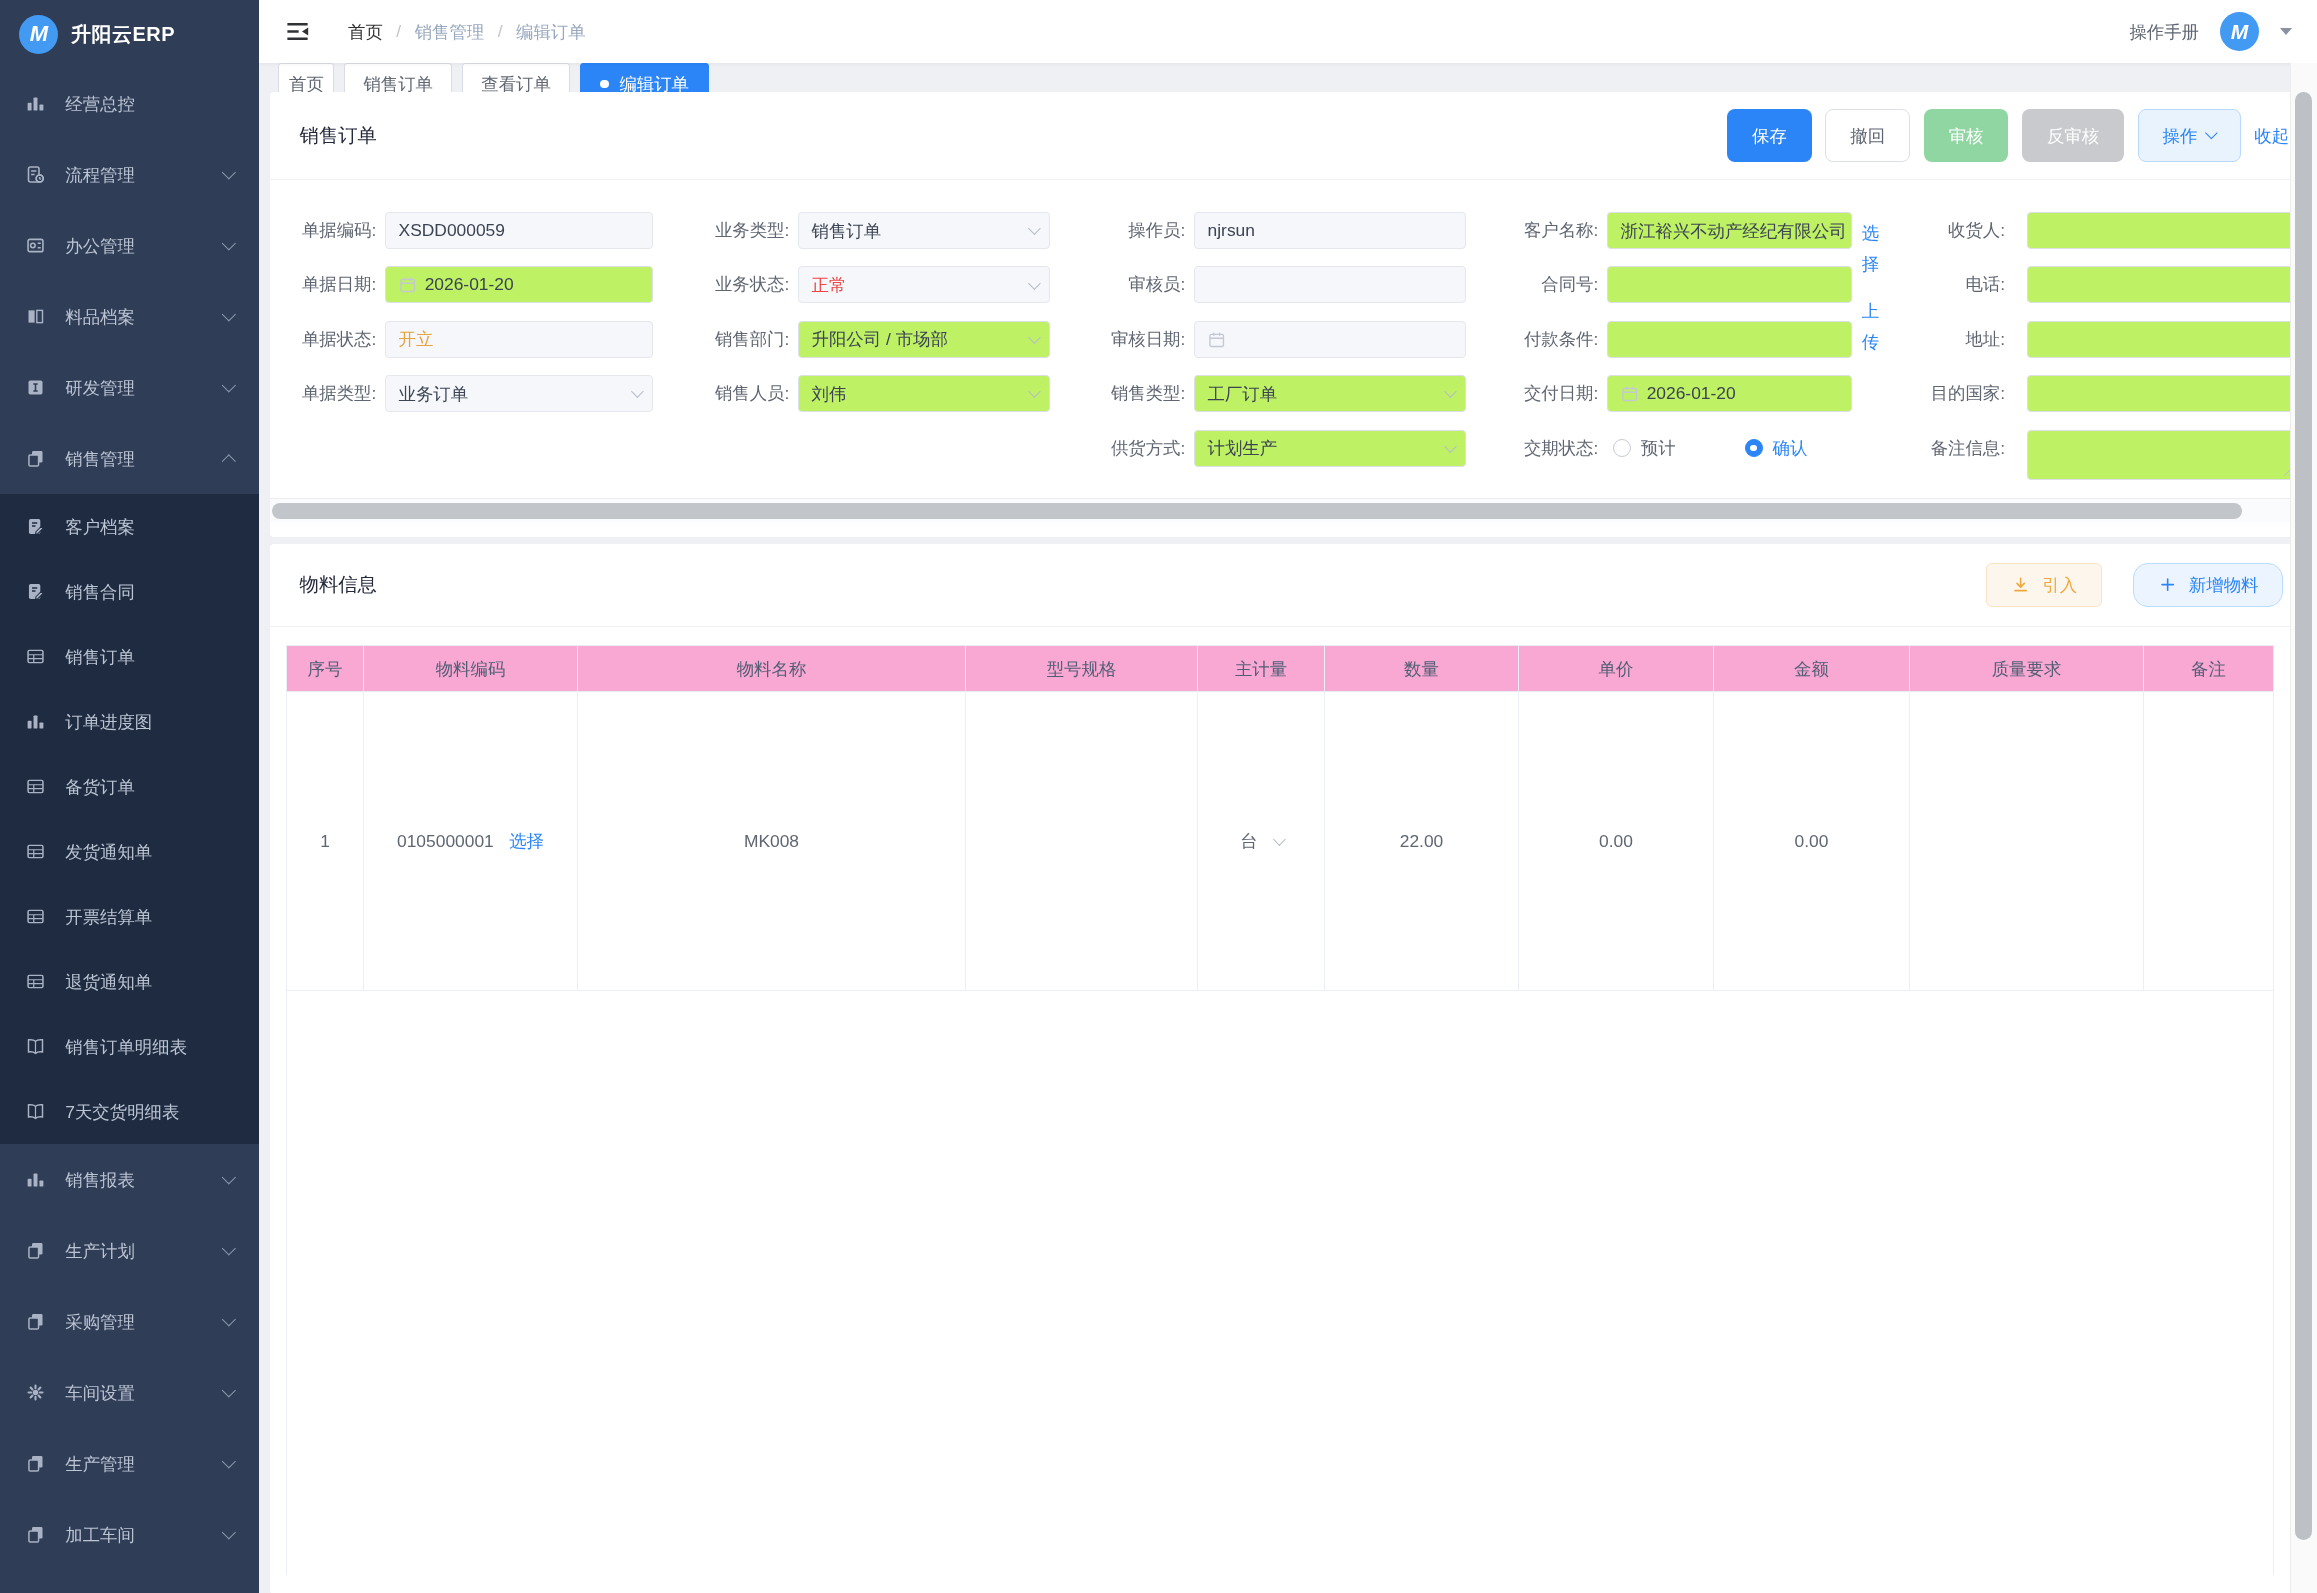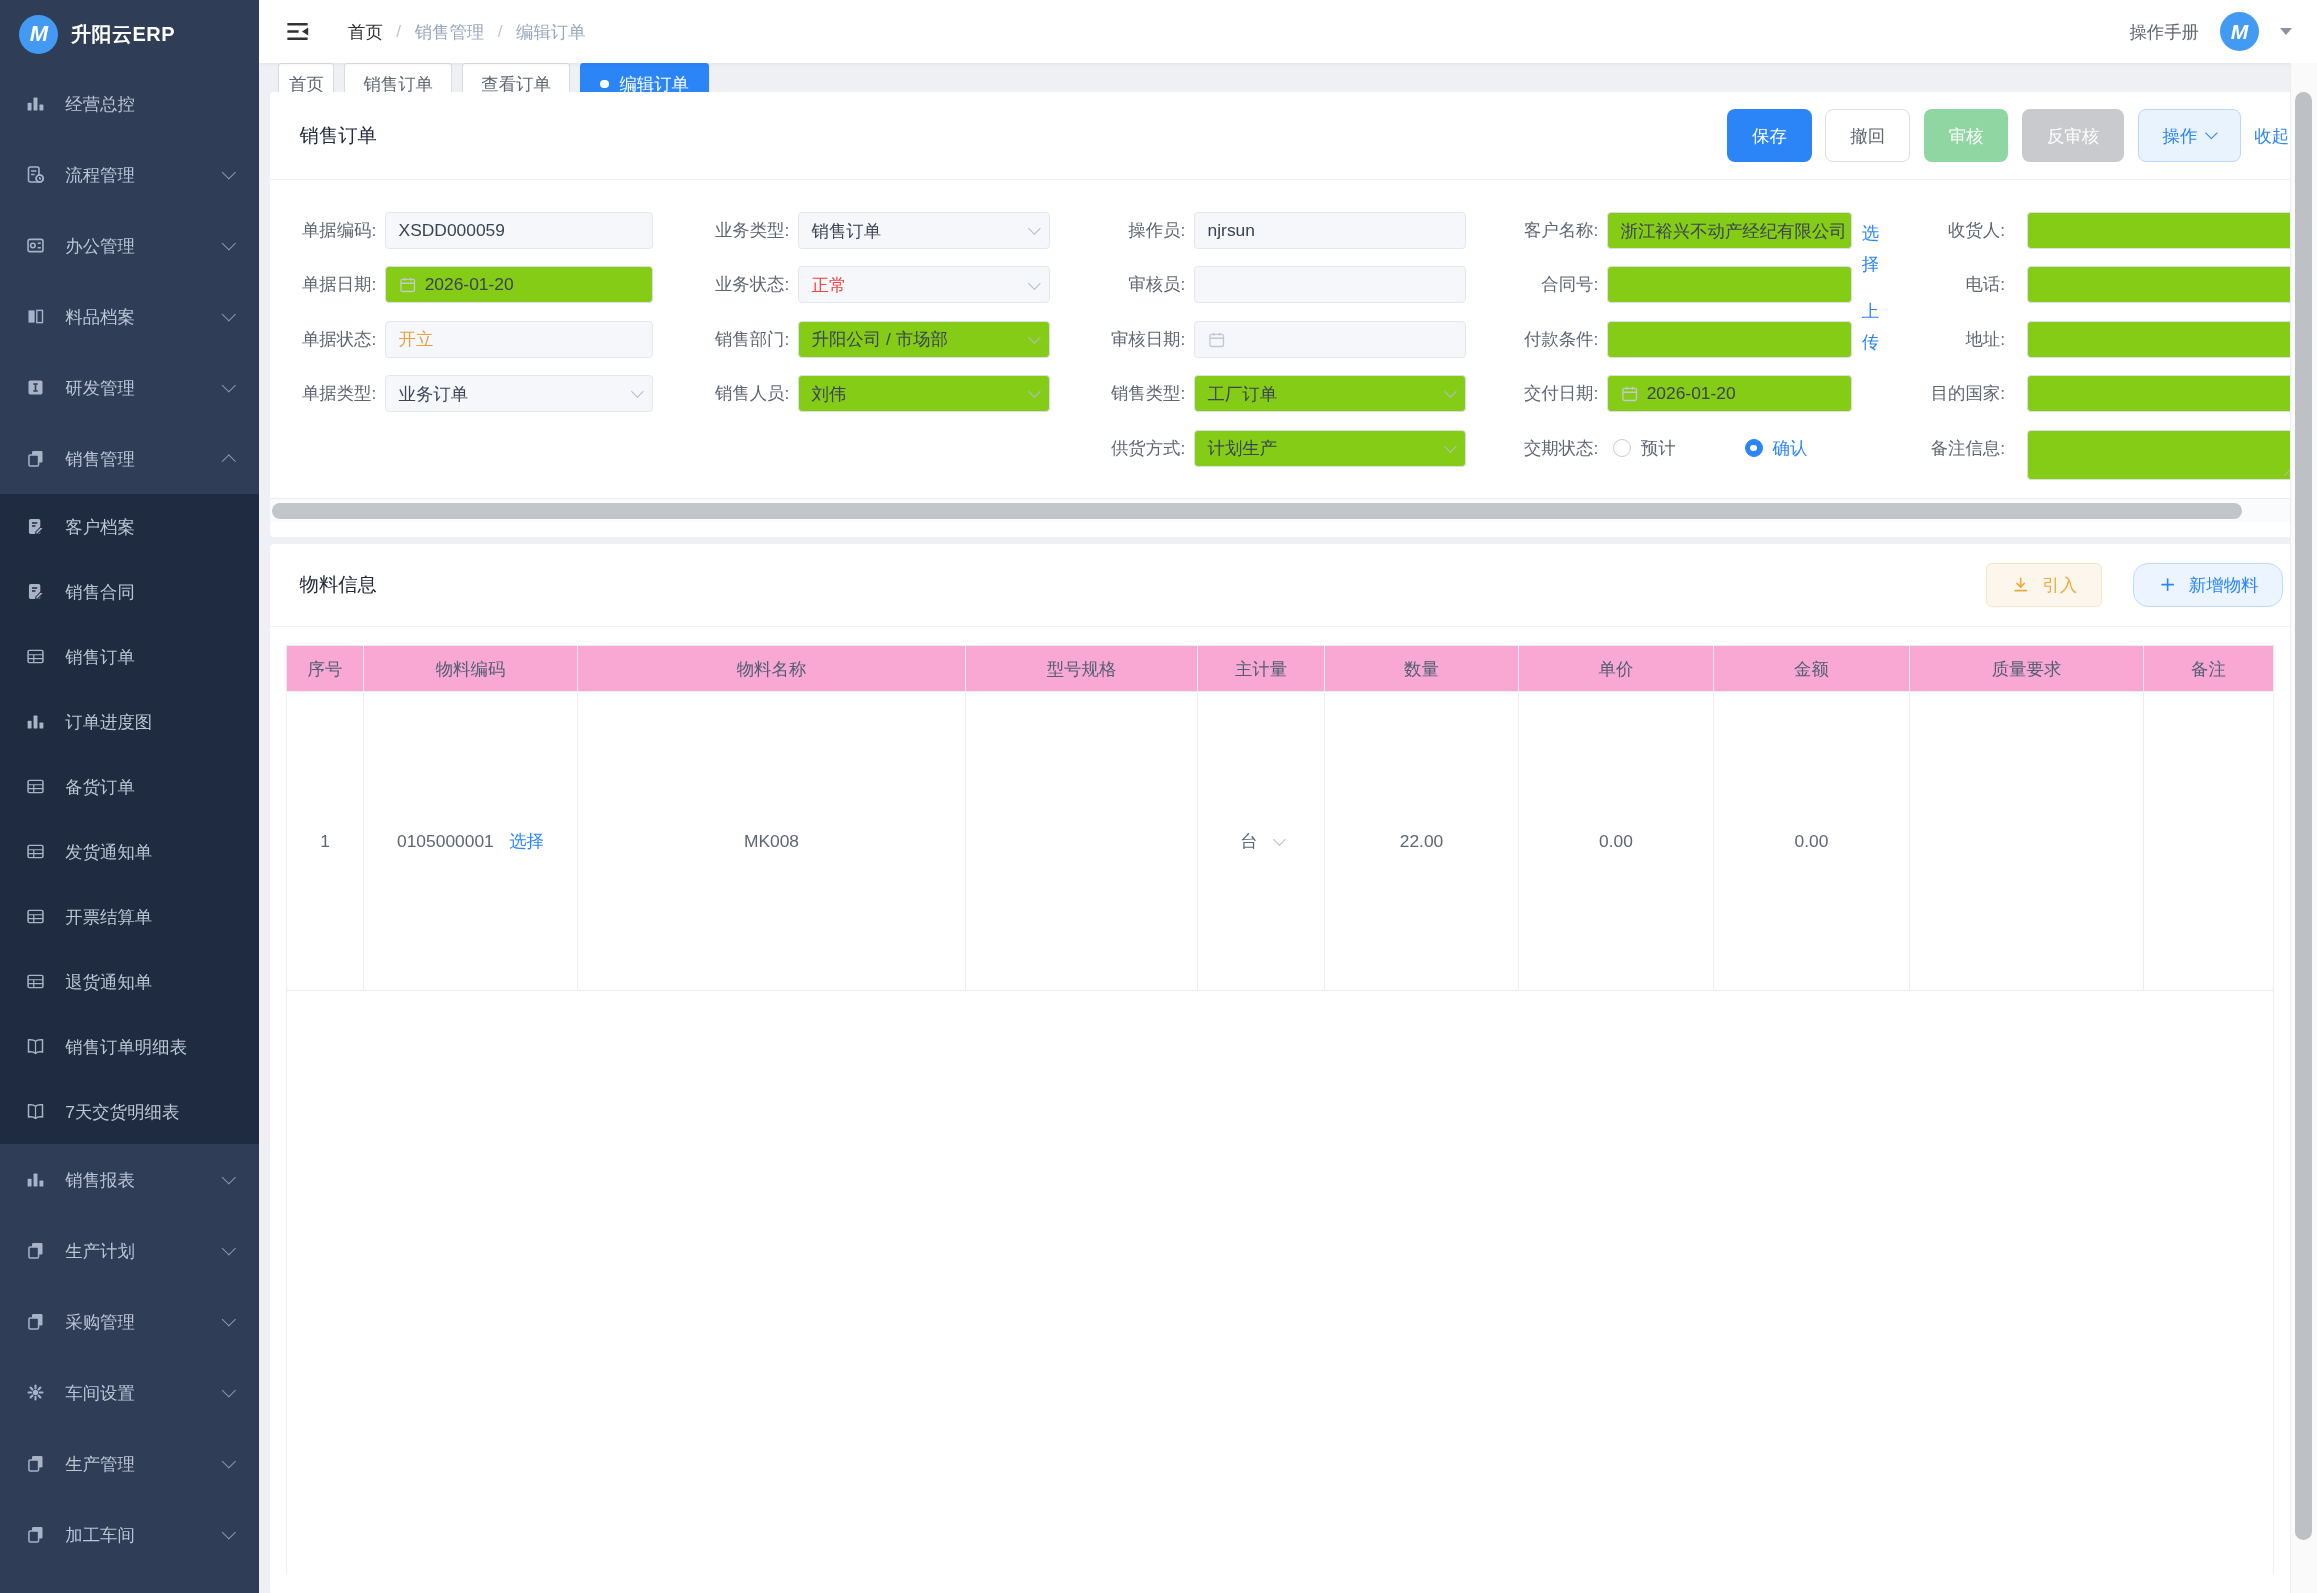--- a/index.html
+++ b/index.html
@@ -49,21 +49,21 @@
   .btn-withdraw{background:#fff;border-color:#dcdfe6;color:#5f6672}
   .btn-audit{background:#90d6a2;color:#fff}
   .btn-unaudit{background:#c9cacd;color:#fff}
   .btn-actions{background:#e9f3fe;border-color:#bad8fb;color:#2b85f7;gap:9.7px}
   .btn-actions .bchev{width:8.7px;height:8.7px;border-right:1.7px solid #2b85f7;border-bottom:1.7px solid #2b85f7;transform:rotate(45deg) translate(-1.9px,-1.9px)}
   .link{color:#2b85f7;cursor:pointer;font-size:17.4px}
   
   .form{display:flex;padding:32px 0 0 16.4px}
   .frow{display:flex;margin-bottom:17.4px}
   .flbl{font-size:17.4px;color:#5f6672;line-height:37px;text-align:right;padding-right:8.7px;flex:none}
-  .inp{height:37px;border:1px solid #dcdfe6;border-radius:3.9px;background:#84cc16;display:flex;align-items:center;padding:0 12.6px;font-size:17.4px;color:#3c4353;flex:none;overflow:hidden;white-space:nowrap}
+  .inp{height:37px;border:1px solid #dcdfe6;border-radius:3.9px;background:#bef264;display:flex;align-items:center;padding:0 12.6px;font-size:17.4px;color:#3c4353;flex:none;overflow:hidden;white-space:nowrap}
   .inp.dis{background:#f5f7fa;border-color:#e4e7ed}
   .selcaret{width:8.7px;height:8.7px;border-right:1.5px solid #b6bcc8;border-bottom:1.5px solid #b6bcc8;transform:rotate(45deg) translateY(-2.9px);margin-left:auto;flex:none}
   .cal{margin-right:8.7px;flex:none}
   .txt-orange{color:#e6a23c}
   .txt-blue{color:#ef4444}
   .fc1 .flbl{width:99px}.fc1 .inp{width:268px}
   .fc2{margin-left:42px}.fc2 .flbl{width:103px}.fc2 .inp{width:252px}
   .fc3{margin-left:40px}.fc3 .flbl{width:104px}.fc3 .inp{width:272px}
   .fc4{margin-left:38px}.fc4 .flbl{width:103px}.fc4 .inp{width:245px}
   .fc5{margin-left:6.8px}.fc5 .flbl{width:103px}.fc5 .inp{width:272px;margin-left:13.5px}

